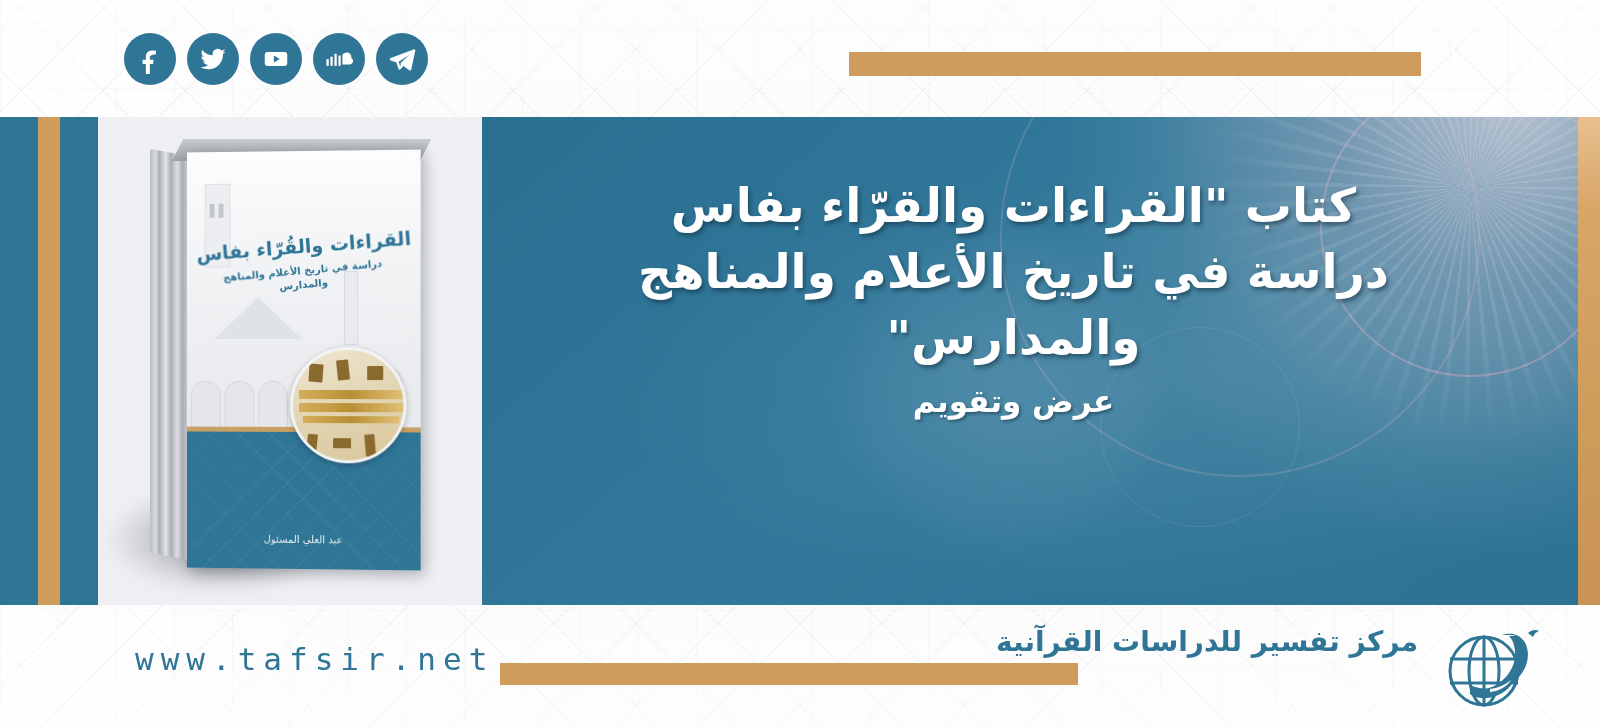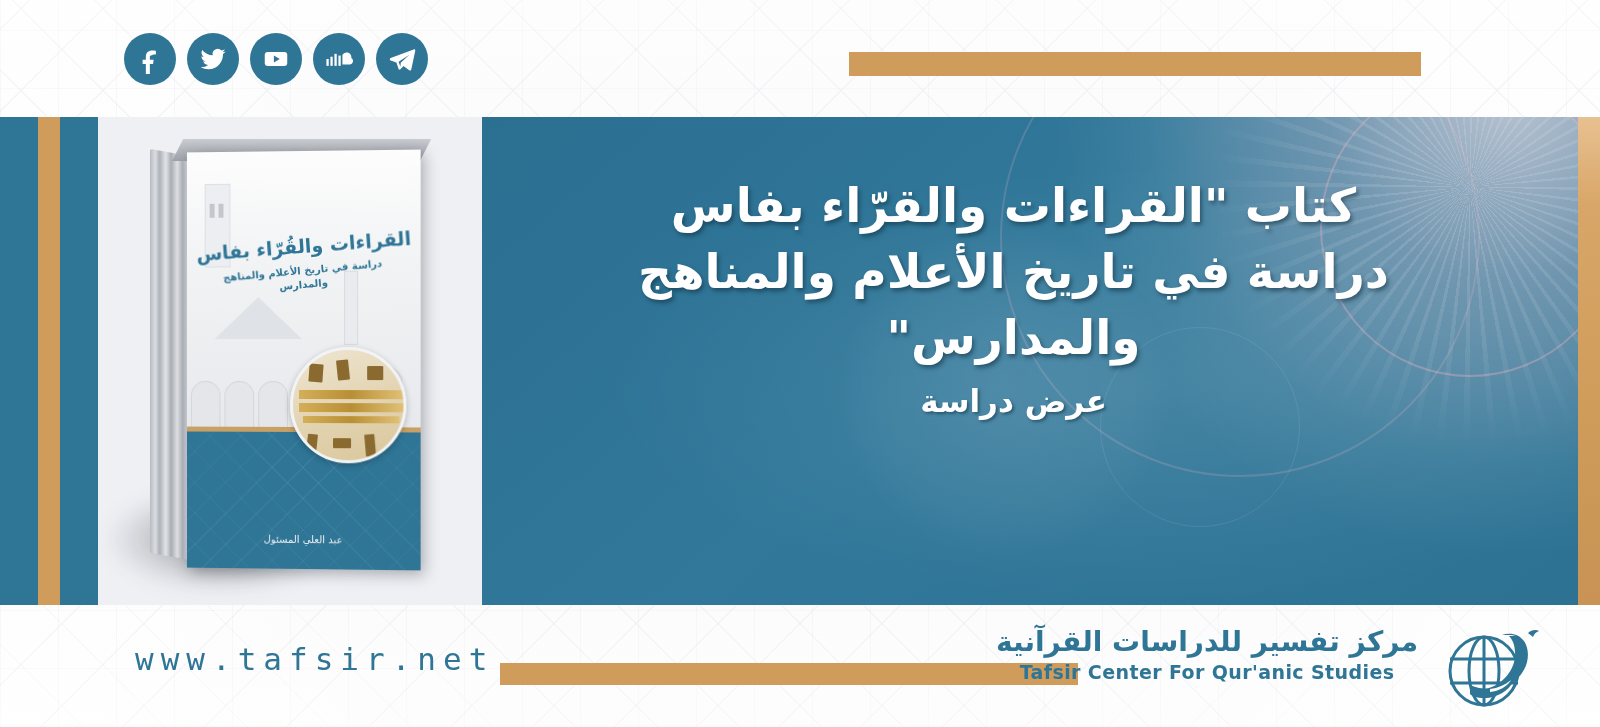--- a/index.html
+++ b/index.html
@@ -221,21 +221,21 @@
   }
   #footer-url{
     position:absolute; left:135px; top:36px;
     color:#2f7596; font-size:31px; letter-spacing:7px;
     font-family:"DejaVu Sans Mono", monospace;
   }
   #footer-gold-bar{
     position:absolute; left:500px; top:58px; width:578px; height:22px; background:#d09c5c;
   }
   #footer-logo{
-    position:absolute; right:182px; top:20px; text-align:center; direction:rtl;
+    position:absolute; right:182px; top:20px; direction:rtl;
   }
   #logo-ar{
     color:#2f7596; font-size:28px; font-weight:700; letter-spacing:1px;
     line-height:34px; white-space:nowrap;
   }
   #logo-en{
     color:#2f7596; font-size:19px; font-weight:700; letter-spacing:.4px;
     margin-top:2px; direction:ltr; white-space:nowrap;
   }
   #footer-mark{
@@ -350,35 +350,34 @@
     <div id="hero-ring1"></div>
     <div id="hero-ring2"></div>
     <div id="hero-bokeh1"></div>
     <div id="hero-bokeh2"></div>
 
     <div id="hero-text">
       <div id="hero-title">
         <div>كتاب "القراءات والقرّاء بفاس</div>
         <div>دراسة في تاريخ الأعلام والمناهج والمدارس"</div>
       </div>
-      <div id="hero-kind">عرض دراسة</div>
+      <div id="hero-kind">عرض وتقويم</div>
     </div>
 
     <div id="right-gold-strip"></div>
   </div>
 </div>
 
 <div id="footer">
 
   <a id="footer-url">www.tafsir.net</a>
   <div id="footer-gold-bar"></div>
 
   <div id="footer-logo">
     <div id="logo-ar">مركز تفسير للدراسات القرآنية</div>
-    <div id="logo-en">Tafsir Center For Qur'anic Studies</div>
   </div>
 
   <svg id="footer-mark" viewBox="0 0 128 92">
     <g fill="none" stroke="#2f7596" stroke-width="3">
       <circle cx="52" cy="48" r="34"></circle>
       <ellipse cx="52" cy="48" rx="15" ry="34"></ellipse>
       <line x1="18" y1="36" x2="86" y2="36"></line>
       <line x1="18" y1="60" x2="86" y2="60"></line>
       <line x1="52" y1="14" x2="52" y2="82"></line>
     </g>

